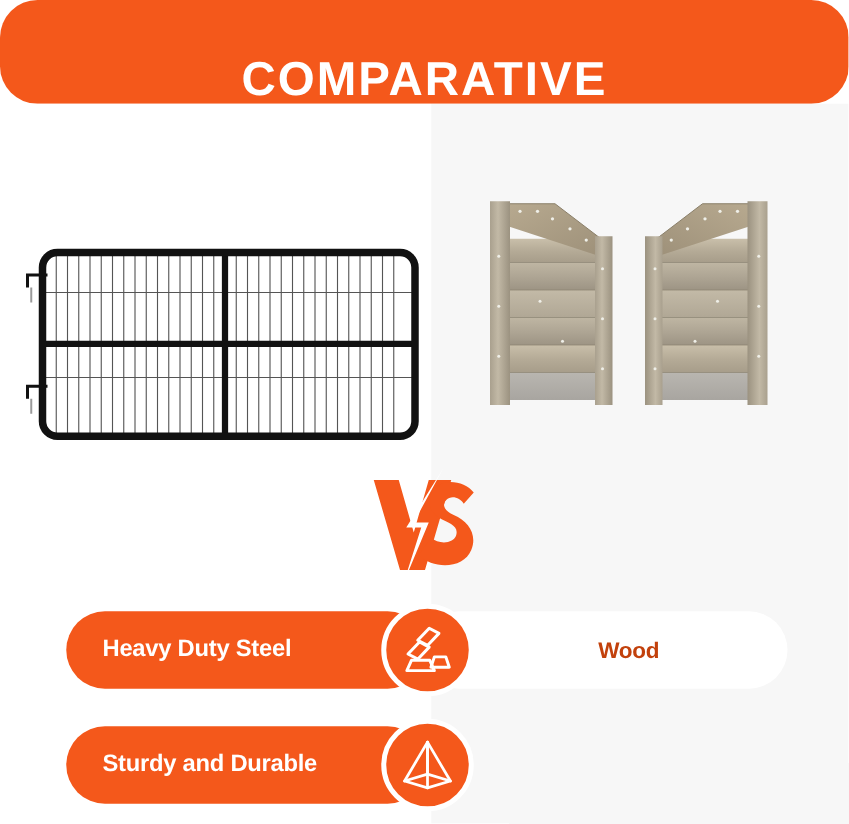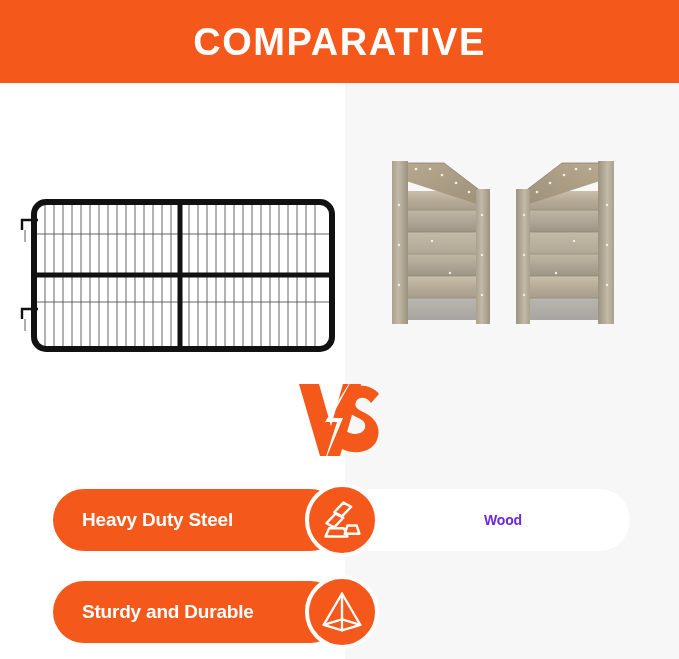--- a/index.html
+++ b/index.html
@@ -21,22 +21,23 @@
 
   
   .header-banner {
     position: absolute;
     left: 0;
     top: 0;
     width: 679px;
     height: 83px;
     background: #f4581b;
     display: flex;
-    align-items: center;
+    align-items: flex-end;
     justify-content: center;
+    border-radius: 30px;
   }
   .header-title {
     color: #ffffff;
     font-family: "Liberation Sans", sans-serif;
     font-size: 38px;
     font-weight: bold;
     letter-spacing: 1.6px;
     line-height: 1;
     white-space: nowrap;
   }
@@ -134,22 +135,22 @@
     top: 6px;
     width: 294px;
     height: 62px;
     border-radius: 31px;
     background: #ffffff;
     display: flex;
     align-items: center;
     justify-content: center;
   }
   .pill-right-label {
-    color: #6d28d9;
-    font-size: 14px;
+    color: #c2410c;
+    font-size: 18px;
     font-weight: bold;
     letter-spacing: -0.2px;
     margin-left: 40px;
     white-space: nowrap;
   }
 
   .badge-circle {
     position: absolute;
     left: 305px;
     top: 0px;

